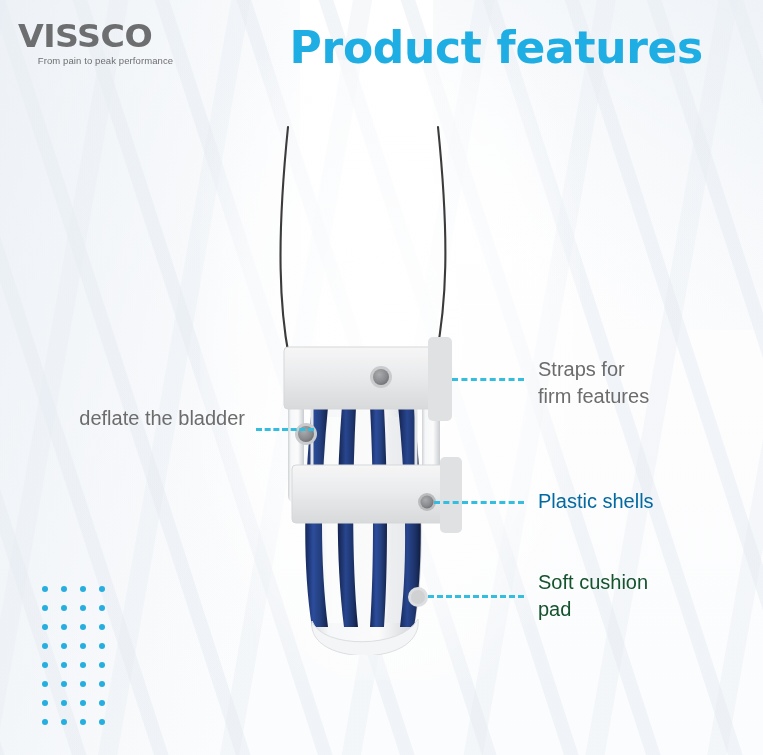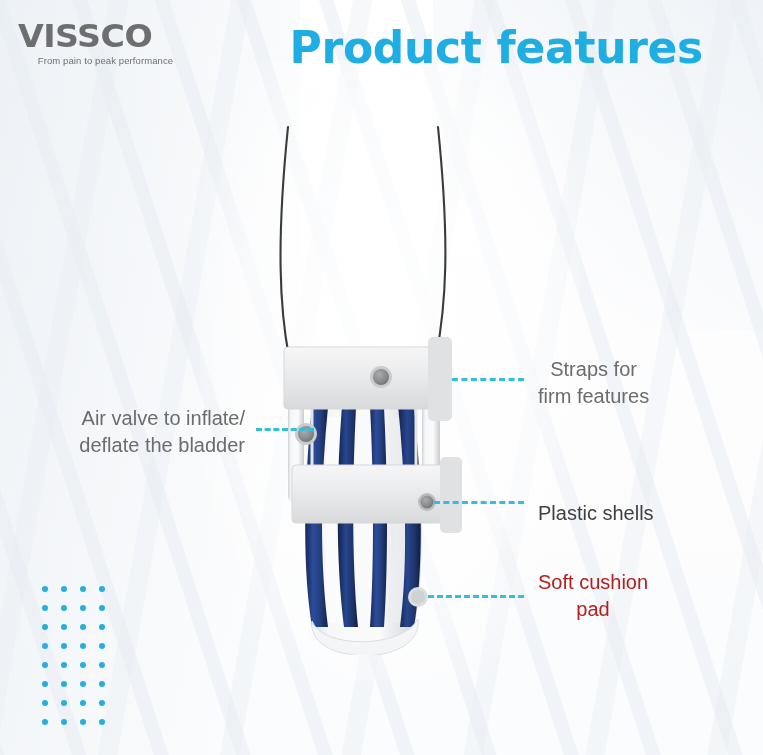--- a/index.html
+++ b/index.html
@@ -123,21 +123,21 @@
   
   .callout-label {
     position: absolute;
     font-family: "Liberation Sans", sans-serif;
     font-size: 20px;
     line-height: 27px;
     color: #6c6c6c;
     white-space: nowrap;
   }
   .callout-label.left { text-align: right; }
-  .callout-label.right { text-align: center; }
+  .callout-label.right { text-align: left; }
 
   .lead {
     position: absolute;
     height: 0;
     border-top: 3px dashed #33BEE0;
   }
 
   
   .dot-grid {
     position: absolute;
@@ -274,31 +274,30 @@
   </div>
 
   <div class="lead" style="left: 452px; top: 378px; width: 72px; border-top-color: rgb(51, 190, 224);"></div>
   <div class="callout-label right" style="left: 538px; top: 356px; color: rgb(108, 108, 108);">
     <div>Straps for</div>
     <div>firm features</div>
   </div>
 
   <div class="lead" style="left: 256px; top: 428px; width: 58px; border-top-color: rgb(51, 190, 224);"></div>
   <div class="callout-label left" style="right: 518px; top: 405px; color: rgb(108, 108, 108);">
-    <div>Air valve to inflate/</div>
     <div>deflate the bladder</div>
   </div>
 
   <div class="lead" style="left: 434px; top: 501px; width: 90px; border-top-color: rgb(51, 190, 224);"></div>
-  <div class="callout-label right" style="left: 538px; top: 500px; color: #404040;">
+  <div class="callout-label right" style="left: 538px; top: 488px; color: #0369a1;">
     <div>Plastic shells</div>
   </div>
 
   <div class="lead" style="left: 428px; top: 595px; width: 96px; border-top-color: rgb(51, 190, 224);"></div>
-  <div class="callout-label right" style="left: 538px; top: 569px; color: #b91c1c;">
+  <div class="callout-label right" style="left: 538px; top: 569px; color: #14532d;">
     <div>Soft cushion</div>
     <div>pad</div>
   </div>
 
   <div class="dot-grid">
       <i style="background: rgb(38, 174, 224);"></i>
       <i style="background: rgb(38, 174, 224);"></i>
       <i style="background: rgb(38, 174, 224);"></i>
       <i style="background: rgb(38, 174, 224);"></i>
       <i style="background: rgb(38, 174, 224);"></i>

